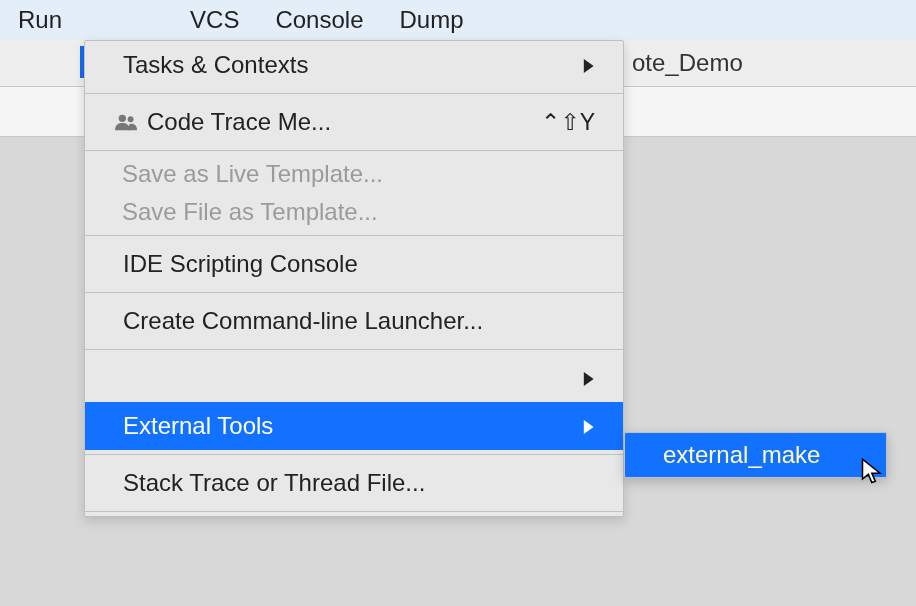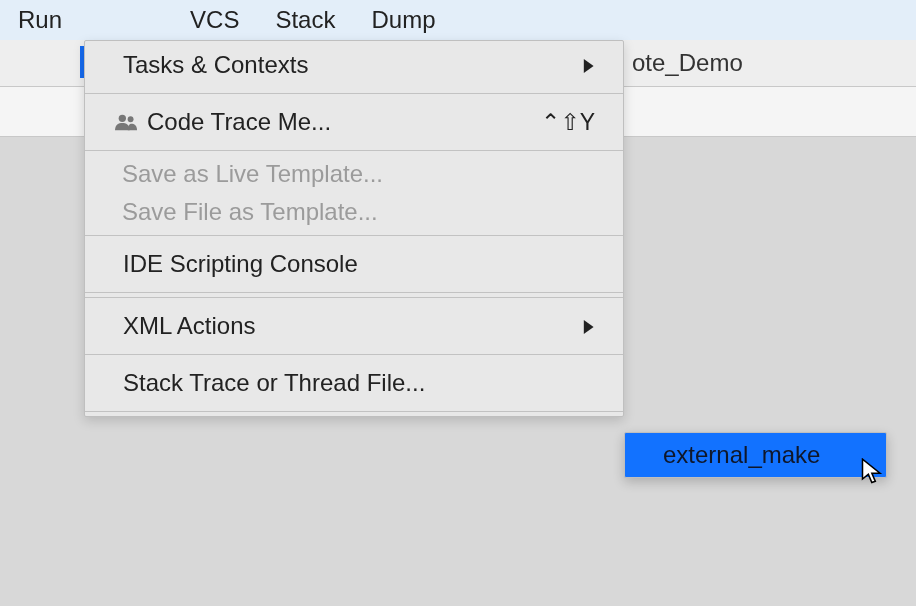--- a/index.html
+++ b/index.html
@@ -120,40 +120,40 @@
       border: 1px solid #bfbfbf;
       border-radius: 2px;
       box-shadow: 0 4px 12px rgba(0,0,0,0.2);
     }
     .submenu-item {
       display: flex;
       align-items: center;
       padding: 0 18px 0 38px;
       height: 44px;
       font-size: 24px;
-      color: #0f172a;
+      color: #fef9c3;
       cursor: default;
     }
 
     .cursor {
       position: absolute;
       left: 860px;
       top: 458px;
       pointer-events: none;
     }
     .cursor svg { width: 26px; height: 28px; }
   </style>
 </head>
 <body>
 
 <div class="menubar">
   <div class="menubar-item">Run</div>
   <div class="menubar-item selected">Tools</div>
   <div class="menubar-item">VCS</div>
-  <div class="menubar-item">Stack</div>
+  <div class="menubar-item">Console</div>
   <div class="menubar-item">Dump</div>
 </div>
 
 <div class="toolbar">
   <span>ote_Demo</span>
 </div>
 
 <div class="secondary-bar"></div>
 
 <div class="editor-area"></div>
@@ -194,32 +194,42 @@
   </div>
 
   <div class="menu-separator"></div>
 
   <div class="menu-item">
     <span class="label">IDE Scripting Console</span>
   </div>
 
   <div class="menu-separator"></div>
 
-
-  <div class="menu-separator"></div>
-
-  <div class="menu-item">
-    <span class="label">XML Actions</span>
+  <div class="menu-item">
+    <span class="label">Create Command-line Launcher...</span>
+  </div>
+
+  <div class="menu-separator"></div>
+
+  <div class="menu-item">
     <span class="arrow arrow-right black">
       <svg viewBox="0 0 10 10">
           <path d="M2 0 L9 5 L2 10 Z"></path>
         </svg>
     </span>
   </div>
 
+  <div class="menu-item highlighted">
+    <span class="label">External Tools</span>
+    <span class="arrow arrow-right white">
+      <svg viewBox="0 0 10 10">
+          <path d="M2 0 L9 5 L2 10 Z"></path>
+        </svg>
+    </span>
+  </div>
 
   <div class="menu-separator"></div>
 
   <div class="menu-item">
     <span class="label">Stack Trace or Thread File...</span>
   </div>
 
   <div class="menu-separator"></div>
 
 

